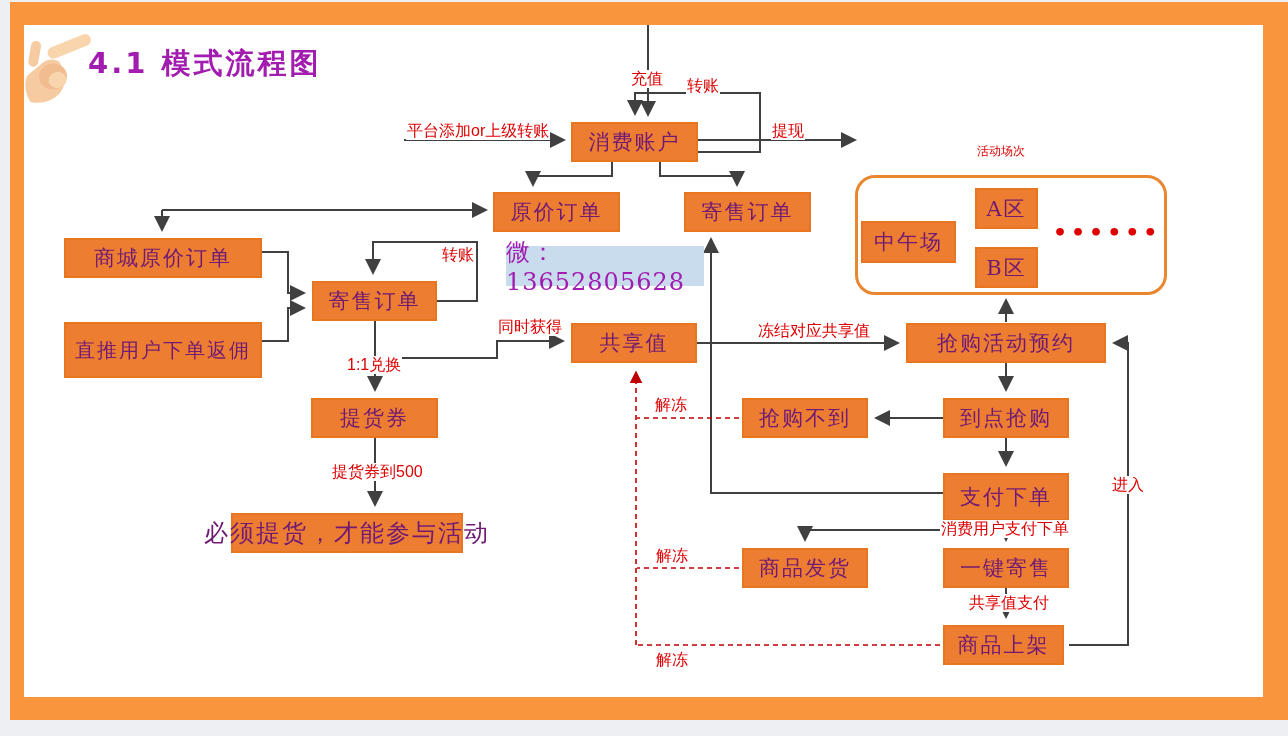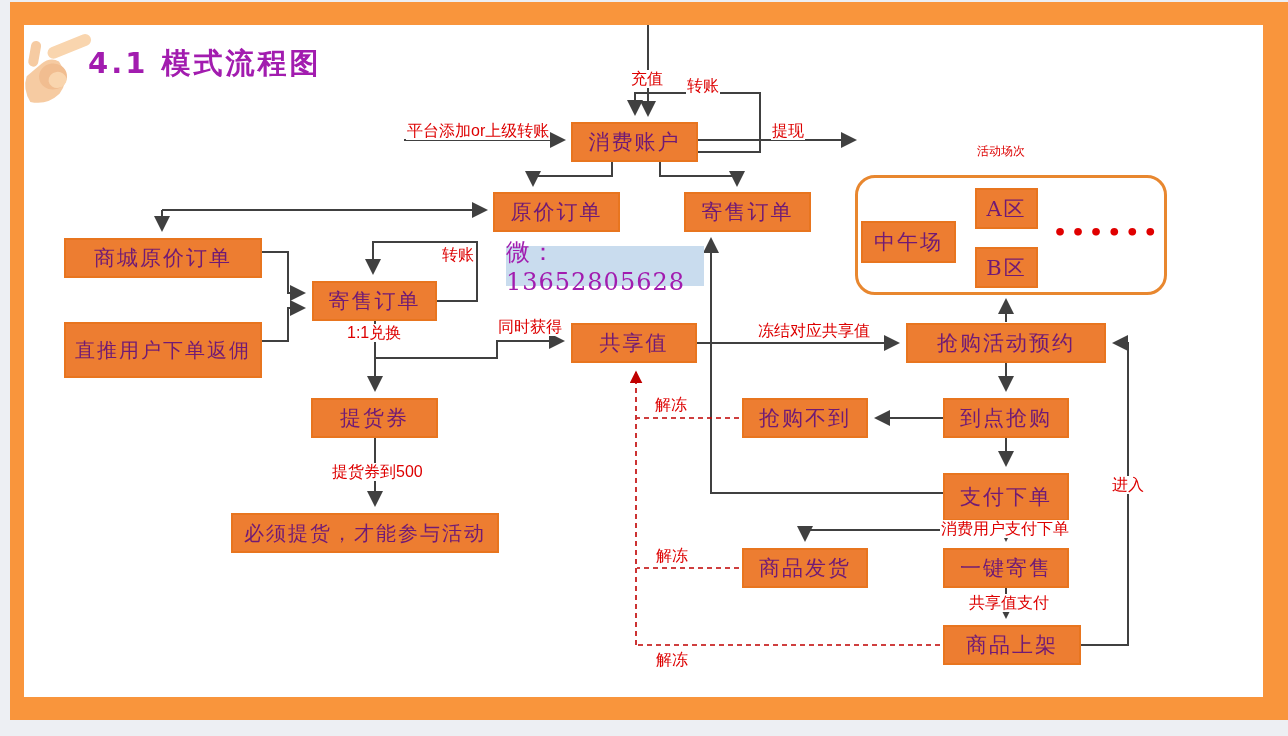--- a/index.html
+++ b/index.html
@@ -122,43 +122,43 @@
 
 <div class="page-title">4.1 模式流程图</div>
 
 <div class="node" style="left:571px;top:122px;width:127px;height:40px">消费账户</div>
 <div class="node" style="left:493px;top:192px;width:127px;height:40px">原价订单</div>
 <div class="node" style="left:684px;top:192px;width:127px;height:40px">寄售订单</div>
 <div class="node" style="left:64px;top:238px;width:198px;height:40px">商城原价订单</div>
 <div class="node" style="left:64px;top:322px;width:198px;height:56px;font-size:20px">直推用户下单返佣</div>
 <div class="node" style="left:312px;top:281px;width:125px;height:40px">寄售订单</div>
 <div class="node" style="left:311px;top:398px;width:127px;height:40px">提货券</div>
-<div class="node" style="left:231px;top:513px;width:268px;height:40px;font-size:20px">必须提货，才能参与活动</div>
+<div class="node" style="left:231px;top:513px;width:232px;height:40px;font-size:24px">必须提货，才能参与活动</div>
 <div class="node" style="left:571px;top:323px;width:126px;height:40px">共享值</div>
 <div class="node" style="left:906px;top:323px;width:200px;height:40px">抢购活动预约</div>
 <div class="node" style="left:742px;top:398px;width:126px;height:40px">抢购不到</div>
 <div class="node" style="left:943px;top:398px;width:126px;height:40px">到点抢购</div>
 <div class="node" style="left:943px;top:473px;width:126px;height:48px">支付下单</div>
 <div class="node" style="left:943px;top:548px;width:126px;height:40px">一键寄售</div>
 <div class="node" style="left:742px;top:548px;width:126px;height:40px">商品发货</div>
-<div class="node" style="left:943px;top:625px;width:138px;height:40px">商品上架</div>
+<div class="node" style="left:943px;top:625px;width:121px;height:40px">商品上架</div>
 
 <div class="sessions-box" style="left:855px;top:175px;width:312px;height:120px"></div>
 <div class="node" style="left:861px;top:221px;width:95px;height:42px">中午场</div>
 <div class="node" style="left:975px;top:188px;width:63px;height:41px">A区</div>
 <div class="node" style="left:975px;top:247px;width:63px;height:41px">B区</div>
 <div class="dots" style="left:1053px;top:220px">••••••</div>
 <div class="rlabel" style="left:976px;top:145px;font-size:12px;background:transparent">活动场次</div>
 
 <div class="rlabel" style="left:630px;top:70px">充值</div>
 <div class="rlabel" style="left:686px;top:77px">转账</div>
 <div class="rlabel" style="left:406px;top:122px">平台添加or上级转账</div>
 <div class="rlabel" style="left:771px;top:122px">提现</div>
 <div class="rlabel" style="left:441px;top:246px">转账</div>
-<div class="rlabel" style="left:346px;top:324px">1:1兑换</div>
+<div class="rlabel" style="left:346px;top:356px">1:1兑换</div>
 <div class="rlabel" style="left:497px;top:318px">同时获得</div>
 <div class="rlabel" style="left:757px;top:322px">冻结对应共享值</div>
 <div class="rlabel" style="left:654px;top:396px">解冻</div>
 <div class="rlabel" style="left:655px;top:547px">解冻</div>
 <div class="rlabel" style="left:655px;top:651px">解冻</div>
 <div class="rlabel" style="left:331px;top:463px">提货券到500</div>
 <div class="rlabel" style="left:940px;top:520px">消费用户支付下单</div>
 <div class="rlabel" style="left:968px;top:594px">共享值支付</div>
 <div class="rlabel" style="left:1111px;top:476px">进入</div>
 

